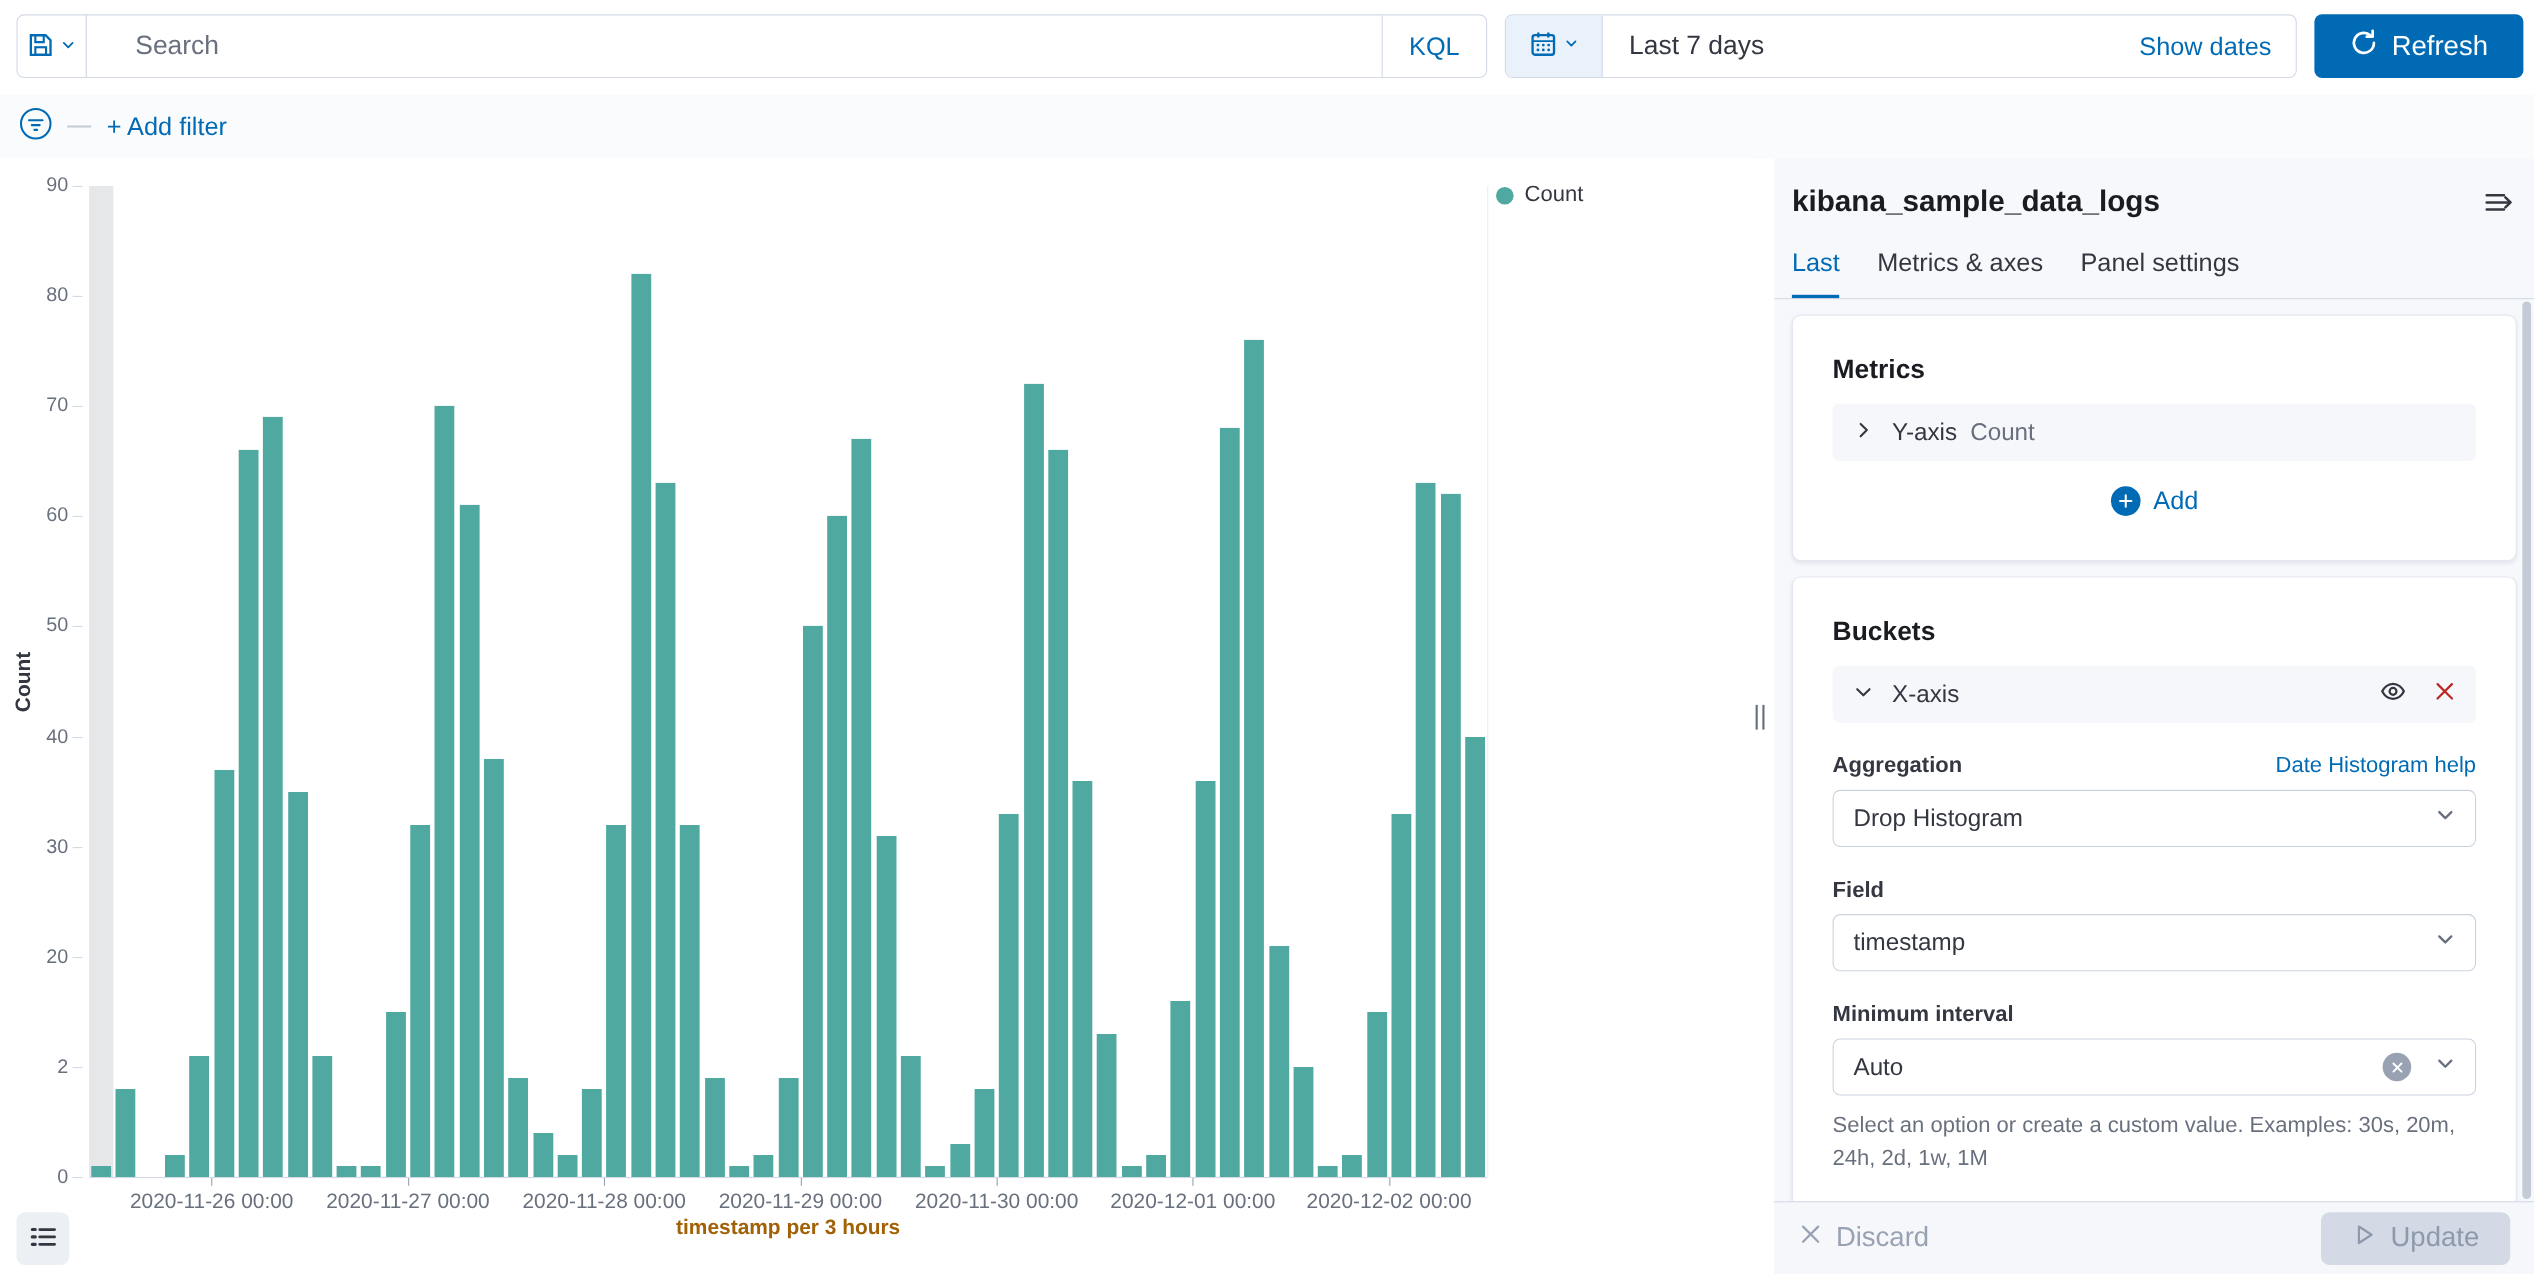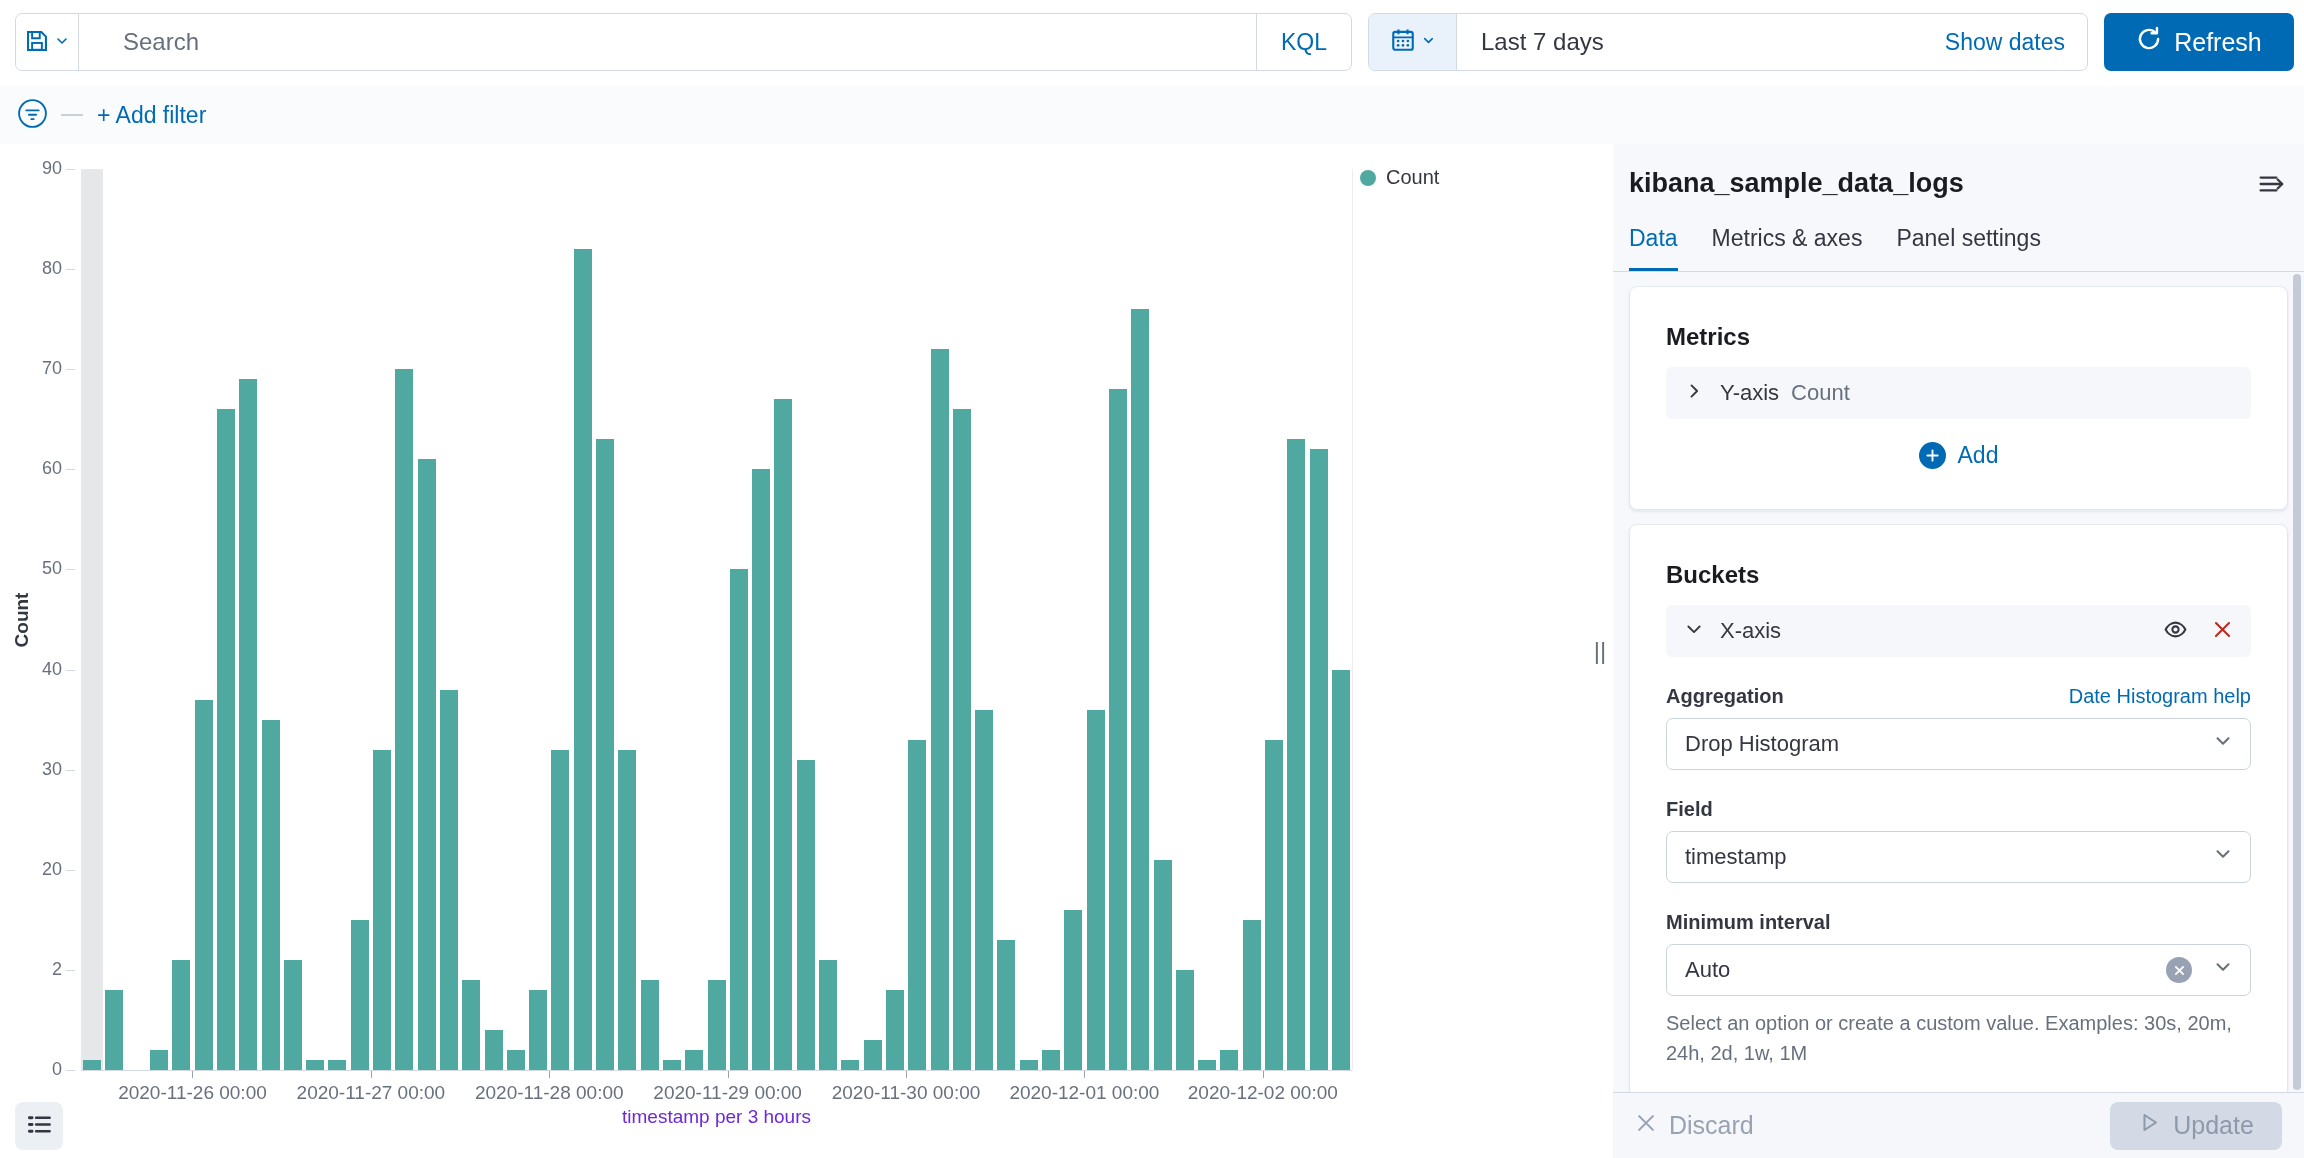--- a/index.html
+++ b/index.html
@@ -34,21 +34,21 @@
   .add-filter{color:#006BB4;font-size:23px;cursor:pointer;}
 
   
   .chart-region{position:absolute;left:0;top:144px;width:1598px;height:1014px;background:#fff;}
   .legend{position:absolute;left:1360px;top:22px;display:flex;align-items:center;gap:10px;cursor:pointer;}
   .legend-dot{width:16px;height:16px;border-radius:50%;}
   .legend-label{font-size:20px;color:#343741;}
   .ylab{position:absolute;left:22px;top:476px;transform:translate(-50%,-50%) rotate(-90deg);
     font-size:19px;font-weight:bold;color:#343741;white-space:nowrap;}
   .xlab{position:absolute;left:81px;width:1271px;top:962px;text-align:center;font-size:19px;
-    font-weight:normal;color:#6d28d9;}
+    font-weight:bold;color:#a16207;}
   .y-tick-label{position:absolute;width:46px;text-align:right;font-size:18px;color:#69707D;}
   .y-tick-mark{position:absolute;width:9px;height:1px;background:#D3DAE6;}
   .x-tick-label{position:absolute;width:200px;text-align:center;font-size:19px;color:#69707D;}
   .x-tick-mark{position:absolute;width:1px;height:8px;background:#98A2B3;}
   .baseline{position:absolute;left:81px;top:926px;width:1271px;height:1px;background:#D3DAE6;}
   .plot-right-line{position:absolute;left:1352px;top:25px;width:1px;height:901px;background:#EBEDF0;}
   .bar{position:absolute;cursor:pointer;}
   .partial-band{position:absolute;}
   .list-btn{position:absolute;left:15px;top:958px;width:48px;height:48px;background:#ECEFF4;
     border:none;border-radius:8px;display:flex;align-items:center;justify-content:center;cursor:pointer;}
@@ -293,21 +293,21 @@
       <span>
         <svg width="28" height="28" viewBox="0 0 16 16">
             <path d="M1.5 4.3h9M1.5 11.7h9" stroke="#343741" stroke-width="1.3" stroke-linecap="round"></path>
             <path d="M1.5 8h12" stroke="#343741" stroke-width="1.3" stroke-linecap="round"></path>
             <path d="M11.2 5.4L13.9 8l-2.7 2.6" fill="none" stroke="#343741" stroke-width="1.3" stroke-linecap="round" stroke-linejoin="round"></path>
           </svg>
       </span>
     </button>
   </div>
   <div class="tabs">
-    <div class="tab active">Data</div>
+    <div class="tab active">Last</div>
     <div class="tab">Metrics &amp; axes</div>
     <div class="tab">Panel settings</div>
   </div>
   <div class="panel-content">
 
     <div class="card">
       <div class="card-heading">Metrics</div>
       <div class="agg-row">
         <span>
           <svg width="20" height="20" viewBox="0 0 16 16">

